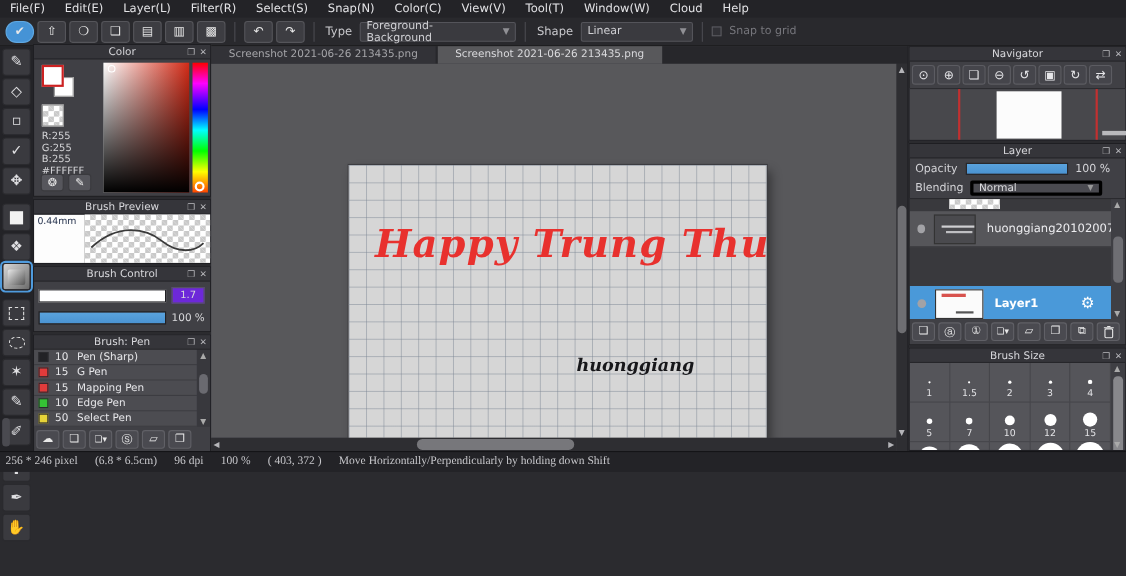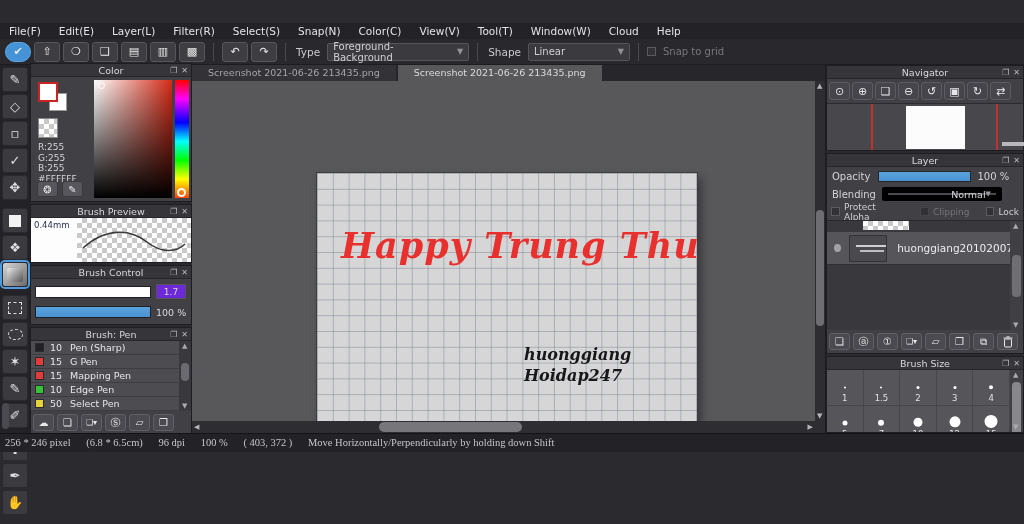--- a/index.html
+++ b/index.html
@@ -1,18 +1,18 @@
 <!DOCTYPE html>
 <html><head>
 <meta charset="utf-8">
 <style>
   * { margin:0; padding:0; box-sizing:border-box; }
   html,body { width:1024px; height:524px; overflow:hidden; background:#2b2b2f;
     font-family:"DejaVu Sans", sans-serif; color:#ddd; }
-  .app { position:relative; width:1024px; height:429px; background:#2b2b2f;margin-top:23px; }
+  .app { position:relative; width:1024px; height:429px; background:#2b2b2f; }
 
   
   .menubar { position:absolute; top:0; left:0; right:0; height:16px; background:#232327;
     display:flex; align-items:center; font-size:10.5px; color:#e3e3e6; z-index:5; }
   .menubar span { padding:0 9px; line-height:16px; cursor:default; }
 
   
   .toolbar { position:absolute; top:16px; left:0; right:0; height:26px; background:#29292d;
     display:flex; align-items:center; padding-left:5px; gap:3px; border-bottom:1px solid #1d1d20; }
   .tbtn { width:26px; height:20px; background:#3d3d42; border:1px solid #55555a; border-radius:3px;
@@ -138,23 +138,23 @@
     font-size:11px; color:#e6e6e9; display:flex; align-items:center; justify-content:center; }
   .navprev { position:relative; height:47px; background:#48484c; border-top:1px solid #2c2c30; }
   .nav-red { position:absolute; top:0; bottom:0; width:2px; background:#c23030; }
   .nav-thumb { position:absolute; left:79px; top:2px; width:59px; height:43px; background:#fcfcfc; }
   .nav-smudge { position:absolute; left:96px; bottom:3px; width:28px; height:4px; background:#b9b9bc; }
 
   
   .lrow { display:flex; align-items:center; padding:2px 5px; font-size:10px; color:#d3d3d7; height:18px; }
   .lrow .op-track { width:93px; height:11px; background:linear-gradient(#5aa3dd,#4a93d2);
     border:1px solid #26262a; margin:0 6px 0 8px; }
-  .lrow .blend-dd { width:120px; height:14px; background:#4a4a50; border:6px solid #000000; border-radius:2px;
+  .lrow .blend-dd { width:120px; height:14px; background:#4a4a50; border:3px solid #000000; border-radius:2px;
     margin-left:6px; font-size:9.5px; color:#dcdcdf; display:flex; align-items:center;
-    justify-content:flex-end; padding:0 5px; }
+    justify-content:space-between; padding:0 5px; }
   .chkrow { display:flex; align-items:center; gap:4px; font-size:9px; color:#cfcfd3; padding:2px 4px; height:17px; }
   .chkrow .dim { color:#74747a; }
   .chkrow .sp { width:8px; }
   .layerlist { position:relative; height:110px; background:#39393d; overflow:hidden; border-top:1px solid #2a2a2e; }
   .llscroll { position:absolute; right:0; top:0; bottom:0; width:13px; background:#3f3f44; font-size:7px; color:#aaa; text-align:center; }
   .llscroll .thumb { position:absolute; left:2px; top:34px; width:9px; height:42px; background:#6e6e73; border-radius:4px; }
   .partial { position:absolute; left:36px; top:0; width:46px; height:9px; }
   .layerrow { position:absolute; left:0; width:186px; height:33px; background:#56565a;
     border-bottom:1px solid #313135; display:flex; align-items:center; }
   .layerrow.selected { background:#4a99d9; }
@@ -462,21 +462,20 @@
   <div class="canvasarea">
     <div class="tabbar">
       <div class="tab">Screenshot 2021-06-26 213435.png</div>
       <div class="tab active">Screenshot 2021-06-26 213435.png</div>
     </div>
     <div class="viewport">
       <div class="doc">
         <div class="doc-title" style="color:#e8312e;">Happy Trung Thu</div>
         <div class="doc-credit">
           <div>huonggiang</div>
-          <div>Hoidap247</div>
         </div>
       </div>
     </div>
     <div class="vscroll">
       <span class="sarrow" style="top:1px;left:2px;">▲</span>
       <div class="thumb"></div>
       <span class="sarrow" style="bottom:1px;left:2px;">▼</span>
     </div>
     <div class="hscroll">
       <span class="sarrow" style="left:2px;top:2px;">◀</span>
@@ -544,39 +543,38 @@
         <div class="op-track"></div>
         <span>100 %</span>
       </div>
       <div class="lrow">
         <span>Blending</span>
         <div class="blend-dd">
           <span>Normal</span>
           <span class="arr" style="font-size:7px;color:#999;">▼</span>
         </div>
       </div>
-      <div class="chkrow">
-        <span class="cbx"></span>
-        <span>Protect Alpha</span>
-        <span class="sp"></span>
-        <span class="cbx" style="border-color:#45454a;"></span>
-        <span class="dim">Clipping</span>
-        <span class="sp"></span>
-        <span class="cbx"></span>
-        <span>Lock</span>
-      </div>
       <div class="layerlist">
         <div class="partial checker"></div>
         <div class="layerrow" style="top:11px;">
           <div class="eyedot"></div>
           <div class="lthumb">
             <div class="stroke1"></div>
               <div class="stroke2"></div>
           </div>
           <span class="lname">huonggiang20102007</span>
+        </div>
+        <div class="layerrow selected" style="top:79px;">
+          <div class="eyedot"></div>
+          <div class="lthumb white">
+            <div class="redmark"></div>
+              <div class="blkmark"></div>
+          </div>
+          <span class="lname">Layer1</span>
+          <span class="gear">⚙</span>
         </div>
         <div class="llscroll">
           <span style="position:absolute;top:1px;left:3px;">▲</span>
           <div class="thumb"></div>
           <span style="position:absolute;bottom:1px;left:3px;">▼</span>
         </div>
       </div>
       <div class="lbtns">
         <div class="sbtn">
             <span>❏</span>

